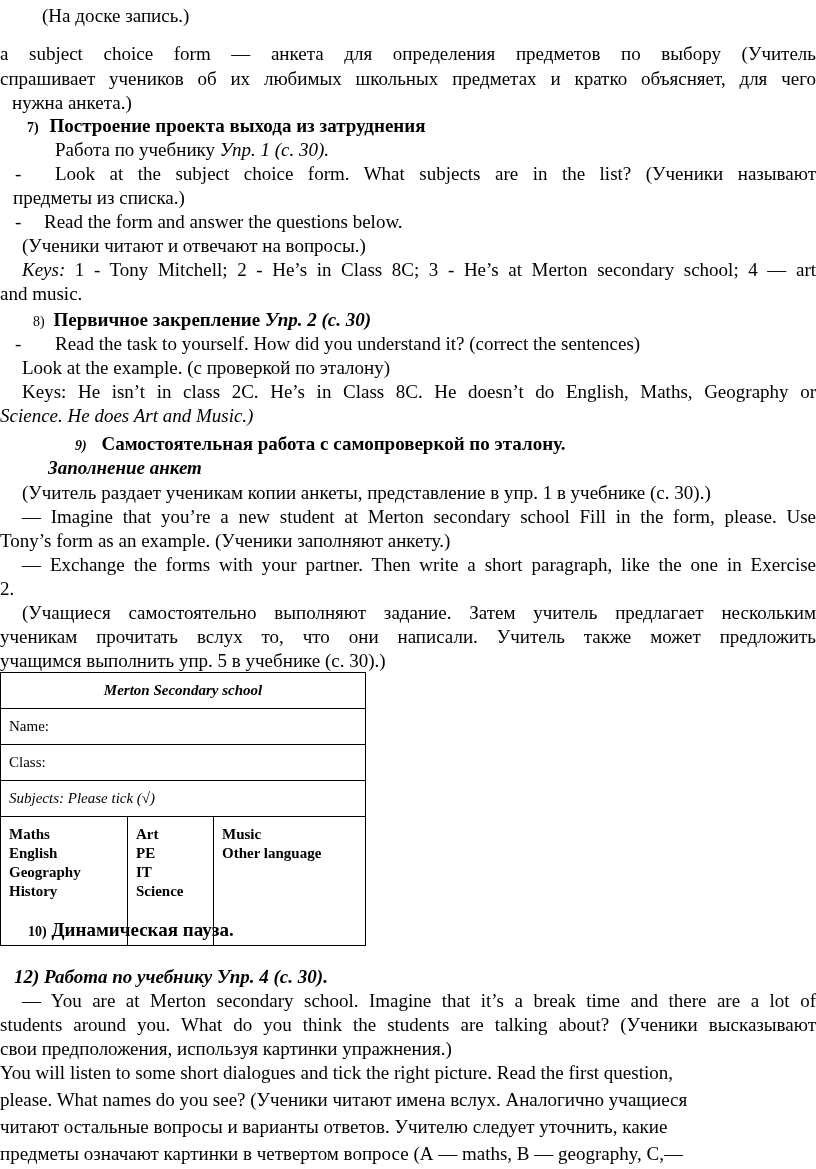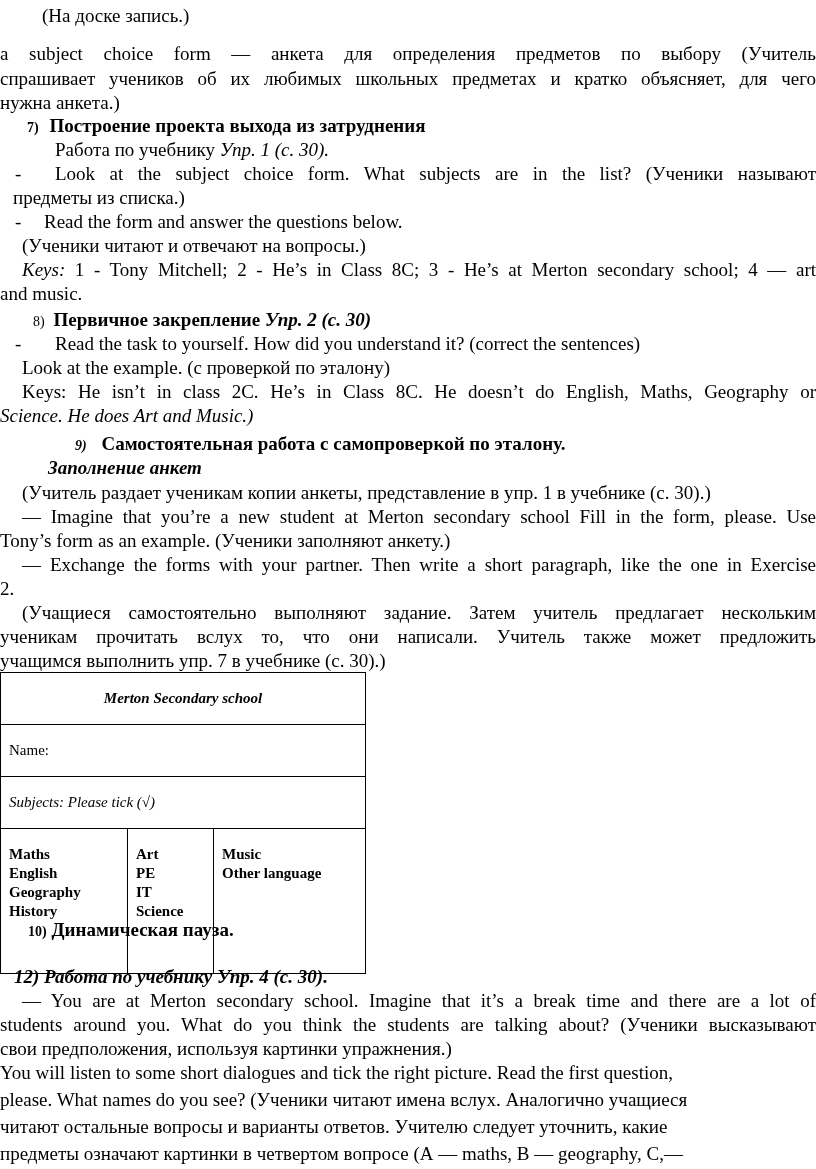--- a/index.html
+++ b/index.html
@@ -10,33 +10,33 @@
   .ln { position: absolute; left: 0; white-space: nowrap; line-height: 24px; }
   .just { width: 816px; text-align: justify; text-align-last: justify; white-space: normal; }
   .b { font-weight: bold; }
   .i { font-style: italic; }
   .num { font-size: 14px; font-weight: bold; }
   .numi { font-size: 14px; font-weight: bold; font-style: italic; }
   table.form {
     position: absolute; left: 0; top: 672px; width: 366px; border-collapse: collapse;
     font-size: 15px;
   }
-  table.form td { border: 1px solid #000; padding: 16px 8px; line-height: 19px; vertical-align: top; }
+  table.form td { border: 1px solid #000; padding: 8px 8px; line-height: 19px; vertical-align: top; }
   table.form td.c { text-align: center; }
   .sub div { line-height: 19px; font-weight: bold; }
   td.subcell { height: 112px; }
 </style>
 </head>
 <body>
 
 <div class="ln" style="top:4px;left:42px;">(На доске запись.)</div>
 
 <div class="ln just" style="top:42px;">a subject choice form — анкета для определения предметов по выбору (Учитель</div>
 <div class="ln just" style="top:67px;">спрашивает учеников об их любимых школьных предметах и кратко объясняет, для чего</div>
-<div class="ln" style="top:91px;">нужна анкета.)</div>
+<div class="ln" style="top:91px;padding-left:12px;">нужна анкета.)</div>
 
 <div class="ln" style="top:114px;left:27px;">
   <span class="num">7)</span>
   <span class="b" style="margin-left:6px;">Построение проекта выхода из затруднения</span>
 </div>
 <div class="ln" style="top:138px;left:55px;">
   <span>Работа по учебнику </span><span class="i">Упр. 1 (с. 30).</span>
 </div>
 <div class="ln" style="top:162px;left:15px;">-</div>
 <div class="ln" style="top:162px;left:55px;width:761px;text-align:justify;text-align-last:justify;white-space:normal;">Look at the subject choice form. What subjects are in the list? (Ученики называют</div>
@@ -64,29 +64,32 @@
   <span class="b" style="margin-left:10px;">Самостоятельная работа с самопроверкой по эталону.</span>
 </div>
 <div class="ln b i" style="top:456px;left:48px;">Заполнение анкет</div>
 <div class="ln" style="top:481px;left:22px;">(Учитель раздает ученикам копии анкеты, представление в упр. 1 в учебнике (с. 30).)</div>
 <div class="ln" style="top:505px;left:22px;width:794px;text-align:justify;text-align-last:justify;white-space:normal;">— Imagine that you’re a new student at Merton secondary school Fill in the form, please. Use</div>
 <div class="ln" style="top:529px;">Tony’s form as an example. (Ученики заполняют анкету.)</div>
 <div class="ln" style="top:553px;left:22px;width:794px;text-align:justify;text-align-last:justify;white-space:normal;">— Exchange the forms with your partner. Then write a short paragraph, like the one in Exercise</div>
 <div class="ln" style="top:577px;">2.</div>
 <div class="ln just" style="top:601px;left:22px;width:794px;">(Учащиеся самостоятельно выполняют задание. Затем учитель предлагает нескольким</div>
 <div class="ln just" style="top:625px;">ученикам прочитать вслух то, что они написали. Учитель также может предложить</div>
-<div class="ln" style="top:649px;">учащимся выполнить упр. 7 в учебнике (с. 30).)</div>
+<div class="ln" style="top:649px;">учащимся выполнить упр. 5 в учебнике (с. 30).)</div>
 
 <table class="form">
   <tbody>
       <tr>
         <td colspan="3" class="c b i">Merton Secondary school</td>
       </tr>
   <tr>
         <td colspan="3">Name:</td>
+      </tr>
+  <tr>
+        <td colspan="3">Class:</td>
       </tr>
   <tr>
         <td colspan="3" class="i">Subjects: Please tick (√)</td>
       </tr>
   <tr>
     <td class="subcell sub" style="width:110px;">
       <div>Maths</div>
       <div>English</div>
       <div>Geography</div>
       <div>History</div>

